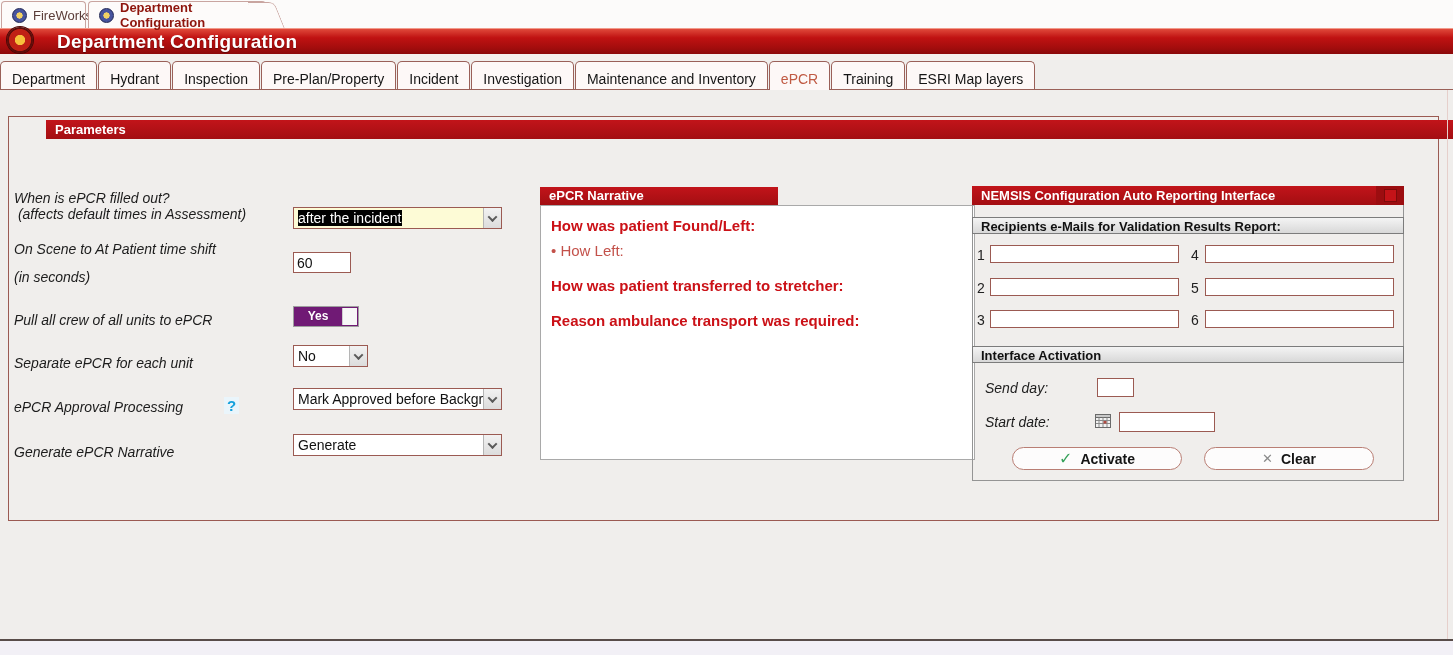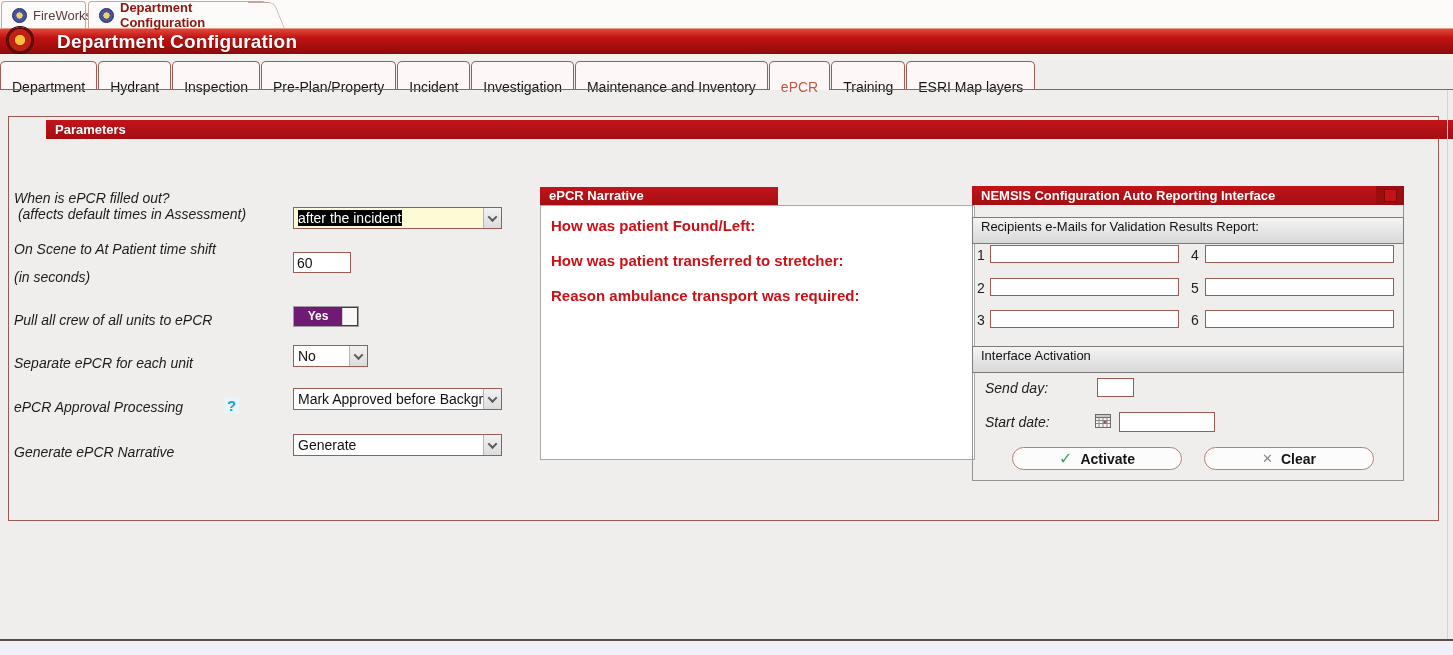--- a/index.html
+++ b/index.html
@@ -20,21 +20,21 @@
   
   .titlebar { left:0; top:28px; width:1453px; height:26px; background:linear-gradient(#e0493a 0%, #c01212 35%, #a30d0d 75%, #8c0909 100%); border-top:1px solid #f19a8a; }
   .seal-icon { position:absolute; left:7px; top:-2px; width:26px; height:26px; border-radius:50%;
     background:radial-gradient(circle at 50% 50%, #f7c03c 0 26%, #c02015 30% 58%, #5c0d0a 62% 100%); box-shadow:0 0 0 1px #4a0806; }
   .app-title { position:absolute; left:57px; top:2px; font-size:19px; font-weight:bold; color:#ffffff; text-shadow:0 1px 1px rgba(0,0,0,.35); letter-spacing:.2px; }
 
   .strip { left:0; top:54px; width:1453px; height:6px; background:#f4f0ec; }
 
   
   .navtabs { left:0; top:60px; width:1453px; height:30px; display:flex; align-items:flex-end; background:#f0eeec; }
-  .ntab { height:29px; line-height:27px; background:#fdf8f7; border:1px solid #9a6058; border-bottom:none; border-radius:5px 5px 0 0; padding:12px 11px; font-size:14px; color:#151515; margin-right:1px; white-space:nowrap; position:relative; }
+  .ntab { height:29px; line-height:27px; background:#fdf8f7; border:1px solid #9a6058; border-bottom:none; border-radius:5px 5px 0 0; padding:4px 11px; font-size:14px; color:#151515; margin-right:1px; white-space:nowrap; position:relative; }
   .ntab.active { color:#c05a43; z-index:2; }
   .nav-baseline { left:0; top:89px; width:1453px; height:1px; background:#9a6058; }
 
   
   .params-box { left:8px; top:116px; width:1431px; height:405px; border:1px solid #9b5a52; }
   .red-bar { background:linear-gradient(#c2141a, #a30e12); color:#fff; font-weight:bold; font-size:13px; line-height:19px; padding-left:9px; }
   .params-bar { left:14px; top:120px; width:1414px; height:19px;margin-left:32px; }
 
   .flabel { font-size:14px; color:#1c1c1c; white-space:pre;font-style:italic; }
   .input-box { border:1px solid #9b5a52; background:#ffffff; font-size:14px; color:#111; padding:0 3px; font-family:"Liberation Sans",sans-serif; }
@@ -57,21 +57,21 @@
   .narr-body { left:540px; top:205px; width:435px; height:255px; background:#ffffff; border:1px solid #a9a9a9; padding:7px 10px; }
   .nline-bold { font-size:15px; font-weight:bold; color:#cb1117; line-height:25px; }
   .nline-bullet { font-size:15px; color:#c3514a; line-height:25px; }
   .nline-blank { height:10px; }
 
   
   .nem-bar { left:972px; top:186px; width:432px; height:19px; }
   .nem-bar-right { position:absolute; right:0; top:0; width:28px; height:19px; background:#9c0d10; }
   .nem-sq { position:absolute; right:7px; top:3px; width:13px; height:13px; background:#c41318; border:1px solid #7e0a0a; }
   .nem-body { left:972px; top:205px; width:432px; height:276px; border:1px solid #949494; border-top:none; }
-  .gray-bar { left:972px; width:432px; height:27px; border:1px solid #7c7c7c; background:linear-gradient(#f4f4f4,#d8d8d8); font-size:13px; color:#111; line-height:18px; padding-left:8px; }
+  .gray-bar { left:972px; width:432px; height:17px; border:1px solid #7c7c7c; background:linear-gradient(#f4f4f4,#d8d8d8); font-size:13px; color:#111; line-height:18px; padding-left:8px;font-weight:bold; }
   .slot-num { font-size:14px; color:#222; }
   .email-input { width:189px; height:18px; }
   .pill-btn { border:1px solid #b97e74; background:#fdfcfc; border-radius:12px; height:23px; display:flex; align-items:center; justify-content:center; gap:8px; font-size:14px; font-weight:bold; color:#141414; cursor:default; }
   .check-glyph { color:#35a159; font-size:16px; font-weight:bold; }
   .x-glyph { color:#8a8a8a; font-size:13px; font-weight:bold; }
   .cal-icon { width:16px; height:16px; }
 
   
   .bottom-line { left:0; top:639px; width:1453px; height:2px; background:#584c49; }
   .bottom-strip { left:0; top:641px; width:1453px; height:14px; background:#f2f0f6; }
@@ -154,20 +154,21 @@
 <div class="abs combo" style="left:293px; top:434px; width:209px; height:22px;">
   <div class="combo-text">Generate</div>
   <div class="combo-btn">
       <span class="chev"></span>
     </div>
 </div>
 
 <div class="abs red-bar narr-bar">ePCR Narrative</div>
 <div class="abs narr-body">
   <div class="nline-bold">How was patient Found/Left:</div>
+  <div class="nline-bullet">• How Left:</div>
   <div class="nline-blank"></div>
   <div class="nline-bold">How was patient transferred to stretcher:</div>
   <div class="nline-blank"></div>
   <div class="nline-bold">Reason ambulance transport was required:</div>
 </div>
 
 <div class="abs red-bar nem-bar">
   <span>NEMSIS Configuration Auto Reporting Interface</span>
   <span class="nem-bar-right"></span>
   <span class="nem-sq"></span>

